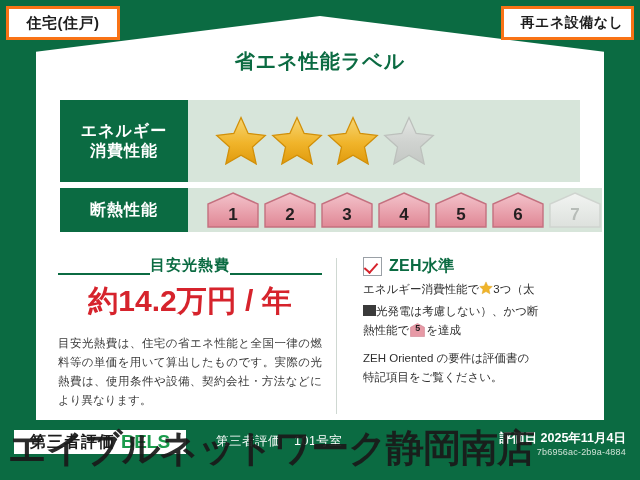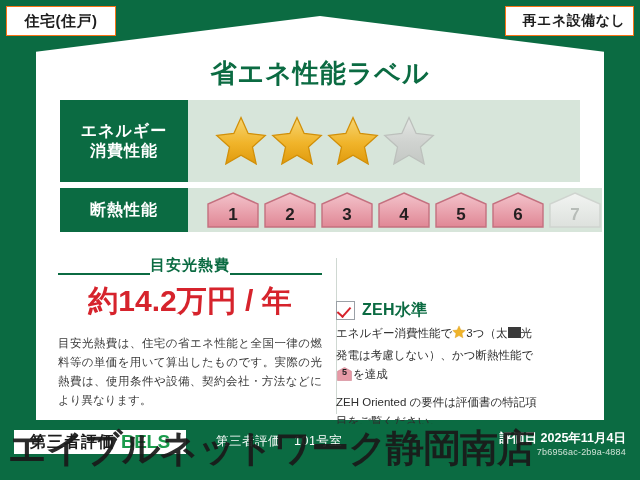--- a/index.html
+++ b/index.html
@@ -15,31 +15,31 @@
     position:absolute;left:36px;top:16px;width:568px;height:64px;
     background:#ffffff;
     clip-path:polygon(50% 0%, 100% 56%, 100% 100%, 0% 100%, 0% 56%);
   }
   .body-white{
     position:absolute;left:36px;top:78px;width:568px;height:342px;background:#ffffff;
   }
 
   
   .badge{
-    position:absolute;background:#ffffff;border:1px solid #f97316;
+    position:absolute;background:#ffffff;border:3px solid #f97316;
     font-weight:bold;color:#1d1d1d;display:flex;align-items:center;justify-content:center;
     letter-spacing:.5px;
   }
   .badge-left{left:6px;top:6px;width:108px;height:28px;font-size:15px;}
   .badge-right{right:6px;top:6px;width:118px;height:28px;font-size:14px;padding-left:9px;}
 
   
   .title-wrap{position:absolute;left:0;right:0;top:38px;text-align:center;}
   .title-sub{font-size:13px;font-weight:bold;color:#0b6b42;letter-spacing:.5px;}
-  .title-main{font-size:26px;font-weight:bold;color:#0b6b42;letter-spacing:1px;margin-top:18px;}
+  .title-main{font-size:20px;font-weight:bold;color:#0b6b42;letter-spacing:1px;margin-top:10px;}
 
   
   .rows{position:absolute;left:60px;top:100px;width:520px;}
   .row{display:flex;align-items:stretch;margin-bottom:6px;}
   .row-label{
     background:#0b6b42;color:#fff;font-weight:bold;font-size:16px;
     display:flex;align-items:center;justify-content:center;text-align:center;
     line-height:1.25;flex:0 0 128px;letter-spacing:1px;
   }
   .row-value{background:#d7e5da;flex:1;display:flex;align-items:center;}
@@ -54,21 +54,21 @@
   
   .house{position:relative;width:54px;height:36px;display:flex;align-items:flex-end;justify-content:center;}
   .house svg{position:absolute;inset:0;width:54px;height:36px;}
   .house span{position:relative;z-index:2;font-size:17px;font-weight:bold;color:#231f20;padding-bottom:3px;}
   .house.off span{color:#b7bcb8;}
 
   
   .lower{position:absolute;left:36px;top:250px;width:568px;height:170px;display:flex;}
   .lower-left{width:300px;padding:6px 14px 0 22px;box-sizing:border-box;}
   .divider{position:absolute;left:336px;top:258px;width:1px;height:156px;background:#cfd8d2;}
-  .lower-right{width:216px;padding:6px 12px 0 0;box-sizing:border-box;margin-top:44px;}
+  .lower-right{width:216px;padding:6px 12px 0 27px;box-sizing:border-box;}
 
   .cost-head{display:flex;align-items:flex-end;}
   .cost-head .hr{flex:1;height:2px;background:#0b6b42;}
   .cost-head .txt{font-size:15px;font-weight:bold;color:#0b6b42;letter-spacing:1px;white-space:nowrap;}
   .cost-value{
     text-align:center;font-size:30px;font-weight:bold;color:#d6232c;
     margin-top:6px;letter-spacing:0px;
   }
   .cost-note{
     margin-top:12px;font-size:11.5px;color:#3a3a3a;line-height:1.65;text-align:justify;

